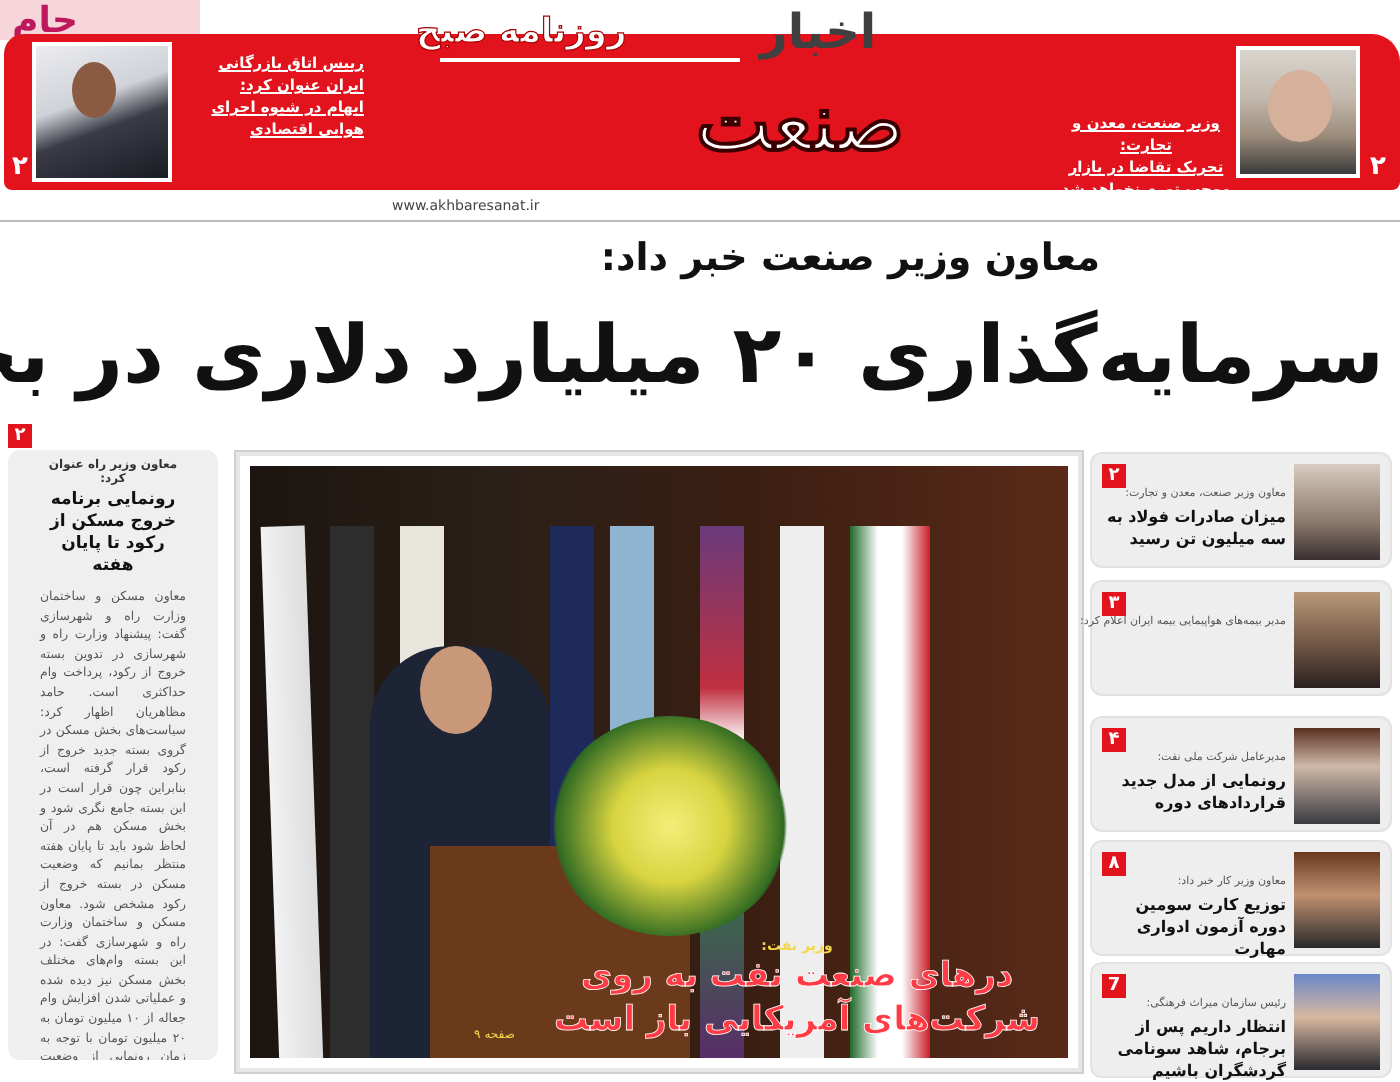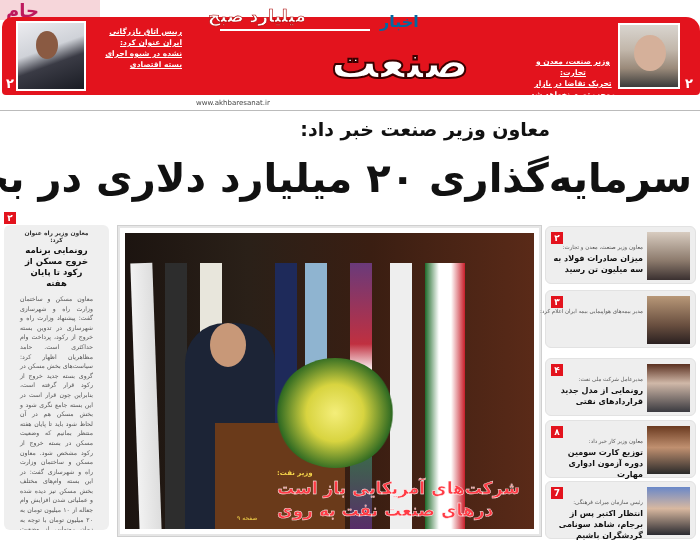--- a/index.html
+++ b/index.html
@@ -10,23 +10,23 @@
   .masthead { position: absolute; left: 0; top: 0; width: 700px; height: 97px; }
   .ghost-logo { position: absolute; left: 0; top: 0; width: 100px; height: 20px; background: #f6d6da; }
   .ghost-logo span { position: absolute; left: 6px; top: 0; font-size: 18px; font-weight: bold; color: #be185d; direction: rtl; }
   .red-band { position: absolute; left: 2px; top: 17px; width: 698px; height: 78px; background: #e3131d; border-radius: 10px 14px 4px 4px; }
   .left-photo { position: absolute; left: 16px; top: 21px; width: 70px; height: 70px; background: linear-gradient(160deg,#ececf0 0%,#cfd2d8 40%,#3a3b45 60%,#1a1c24 100%); border: 2px solid #fff; }
   .left-photo .head { position: absolute; left: 18px; top: 8px; width: 22px; height: 28px; border-radius: 50%; background: #8a5a42; }
   .right-photo { position: absolute; left: 618px; top: 23px; width: 62px; height: 66px; background: linear-gradient(180deg,#d9d5cf 0%,#c2b7ab 40%,#9a8a7a 70%,#3b3b3b 100%); border: 2px solid #fff; }
   .right-photo .head { position: absolute; left: 14px; top: 10px; width: 32px; height: 36px; border-radius: 50%; background: #d5b09a; }
   .page-num { position: absolute; font-size: 13px; font-weight: bold; color: #fff; }
   .teaser { position: absolute; font-size: 7.5px; line-height: 11px; color: #fff; text-align: right; font-weight: bold; text-decoration: underline; }
-  .logo-main { position: absolute; left: 195px; top: 30px; width: 410px; height: 64px; font-size: 46px; font-weight: bold; color: #fff; text-align: center; line-height: 64px; -webkit-text-stroke: 2px #3a0000; letter-spacing: 4px; }
+  .logo-main { position: absolute; left: 195px; top: 30px; width: 410px; height: 64px; font-size: 40px; font-weight: normal; color: #fff; text-align: center; line-height: 64px; -webkit-text-stroke: 2px #3a0000; letter-spacing: 4px; }
   .logo-sub { position: absolute; left: 208px; top: 6px; font-size: 17px; font-weight: bold; color: #fff; -webkit-text-stroke: 0.6px #a00; }
-  .logo-akhbar { position: absolute; left: 380px; top: 12px; font-size: 16px; font-weight: bold; color: #0369a1; }
+  .logo-akhbar { position: absolute; left: 380px; top: 2px; font-size: 24px; font-weight: bold; color: #404040; }
   .logo-line { position: absolute; left: 220px; top: 29px; width: 150px; height: 2px; background: #fff; }
 
   
   .infobar { position: absolute; left: 0; top: 97px; width: 700px; height: 14px; border-bottom: 1px solid #bbb; font-size: 6.5px; color: #333; }
   .infobar .date { position: absolute; right: 8px; top: 2px; direction: rtl; white-space: nowrap; }
   .infobar .url { position: absolute; left: 196px; top: 2px; direction: ltr; font-size: 7px; color: #444; }
 
   
   .kicker { position: absolute; right: 150px; top: 118px; font-size: 19px; font-weight: bold; color: #111; }
   .headline { position: absolute; left: 8px; right: 8px; top: 150px; font-size: 40px; font-weight: bold; color: #111; text-align: center; letter-spacing: -1px; line-height: 56px; white-space: nowrap; }
@@ -39,21 +39,21 @@
   .left-col .lb { font-size: 6.2px; line-height: 9.6px; color: #555; text-align: justify; }
 
   
   .photo-frame { position: absolute; left: 117px; top: 225px; width: 425px; height: 312px; background: #fff; border: 1px solid #cfcfcf; padding: 7px; box-shadow: 0 0 0 2px #e6e6e6 inset; }
   .photo { position: relative; width: 100%; height: 100%; background: linear-gradient(90deg,#1c1410 0%,#2a2018 30%,#3a1e12 60%,#5a2a18 100%); overflow: hidden; }
   .flag { position: absolute; top: 30px; width: 22px; height: 270px; }
   .speaker { position: absolute; left: 60px; top: 90px; width: 90px; height: 210px; background: #1c2436; border-radius: 40px 40px 0 0; }
   .speaker-head { position: absolute; left: 85px; top: 90px; width: 36px; height: 44px; border-radius: 50%; background: #c89878; }
   .podium { position: absolute; left: 90px; top: 190px; width: 130px; height: 110px; background: #6a3a1a; }
   .flowers { position: absolute; left: 150px; top: 125px; width: 120px; height: 110px; border-radius: 50%; background: radial-gradient(circle,#f4ee7a 0%,#d8d440 35%,#2f6a22 70%,transparent 72%); }
-  .photo-caption { position: absolute; right: 14px; bottom: 8px; text-align: left; }
+  .photo-caption { position: absolute; right: 14px; bottom: 8px; text-align: center; }
   .photo-caption .pk { font-size: 7px; color: #f5d54a; font-weight: bold; }
   .photo-caption .pt { font-size: 17px; line-height: 22px; color: #ff3b45; font-weight: bold; -webkit-text-stroke: 0.4px #fff; }
   .photo-caption .pp { position: absolute; left: -40px; bottom: 0; font-size: 6px; color: #f5d54a; }
 
   
   .card { position: absolute; left: 545px; width: 151px; height: 58px; background: #eeeeee; border-radius: 6px; border: 1px solid #e2e2e2; }
   .card .num { position: absolute; left: 5px; top: 5px; min-width: 12px; height: 12px; padding: 0 1px; background: #e3131d; color: #fff; font-size: 9px; font-weight: bold; text-align: center; line-height: 12px; }
   .card .thumb { position: absolute; right: 5px; top: 5px; width: 43px; height: 48px; }
   .card .ck { position: absolute; right: 52px; top: 17px; font-size: 5.5px; color: #555; white-space: nowrap; }
   .card .ct { position: absolute; right: 52px; top: 26px; width: 92px; font-size: 8px; line-height: 11px; font-weight: bold; text-align: right; color: #111; }
@@ -66,27 +66,27 @@
       <span>جام</span>
     </div>
   <div class="red-band"></div>
 
   <div class="left-photo">
       <div class="head"></div>
     </div>
   <div class="page-num" style="left:6px; top:76px;">۲</div>
   <div class="teaser" style="left:92px; top:26px; width:90px;">
     <div>رییس اتاق بازرگانی ایران عنوان کرد:</div>
-    <div>نشده در شیوه اجرای</div>
-    <div>بسته اقتصادی</div>
+    <div>ابهام در شیوه اجرای</div>
+    <div>هوایی اقتصادی</div>
   </div>
 
   <div class="logo-akhbar">اخبار</div>
   <div class="logo-line"></div>
-  <div class="logo-sub">میلیارد صبح</div>
+  <div class="logo-sub">روزنامه صبح</div>
   <div class="logo-main">صنعت</div>
 
   <div class="teaser" style="left:530px; top:56px; width:86px;text-align:center;">
     <div>وزیر صنعت، معدن و تجارت:</div>
     <div>تحریک تقاضا در بازار</div>
     <div>موجب تورم نخواهد شد</div>
   </div>
   <div class="right-photo">
       <div class="head"></div>
     </div>
@@ -116,22 +116,22 @@
     <div class="flag" style="left:180px; background:#8fb4d0;"></div>
     <div class="flag" style="left:225px; background:linear-gradient(180deg,#6a3a7a,#c03040 30%,#fff 40%,#2a8a3a 55%,#5a2a6a);"></div>
     <div class="flag" style="left:265px; background:#eeeeee;"></div>
     <div class="flag" style="left:300px; width:40px; background:linear-gradient(90deg,#1f6a2a 0%,#fff 35%,#fff 65%,#c81e2a 100%);"></div>
     <div class="speaker"></div>
     <div class="speaker-head"></div>
     <div class="podium"></div>
     <div class="flowers"></div>
     <figcaption class="photo-caption">
       <div class="pk">وزیر نفت:</div>
+      <div class="pt">درهای صنعت نفت به روی</div>
       <div class="pt">شرکت‌های آمریکایی باز است</div>
-      <div class="pt">درهای صنعت نفت به روی</div>
       <span class="pp">صفحه ۹</span>
     </figcaption>
   </div>
 </figure>
 
 <aside>
   <div class="card" style="top:226px;">
     <div class="num">۲</div>
     <div class="thumb" style="background:linear-gradient(180deg,#d8ccc0,#8c7a6c 60%,#3a3030);"></div>
     <div class="ck">معاون وزیر صنعت، معدن و تجارت:</div>
@@ -139,27 +139,27 @@
   </div>
   <div class="card" style="top:290px;">
     <div class="num">۳</div>
     <div class="thumb" style="background:linear-gradient(180deg,#b89878,#6a5040 60%,#2a2020);"></div>
     <div class="ck">مدیر بیمه‌های هواپیمایی بیمه ایران اعلام کرد:</div>
   </div>
   <div class="card" style="top:358px;">
     <div class="num">۴</div>
     <div class="thumb" style="background:linear-gradient(180deg,#5a3020,#d0b8a8 40%,#3a3a40);"></div>
     <div class="ck">مدیرعامل شرکت ملی نفت:</div>
-    <div class="ct">رونمایی از مدل جدید قراردادهای نفتی</div>
+    <div class="ct">رونمایی از مدل جدید قراردادهای دوره</div>
   </div>
   <div class="card" style="top:420px;">
     <div class="num">۸</div>
     <div class="thumb" style="background:linear-gradient(180deg,#6a3a20,#c09070 45%,#2a2a2a);"></div>
     <div class="ck">معاون وزیر کار خبر داد:</div>
     <div class="ct">توزیع کارت سومین دوره آزمون ادواری مهارت</div>
   </div>
   <div class="card" style="top:481px;">
     <div class="num">7</div>
     <div class="thumb" style="background:linear-gradient(180deg,#6a88c8,#d8b8a0 45%,#2a2a30);"></div>
     <div class="ck">رئیس سازمان میراث فرهنگی:</div>
-    <div class="ct">انتظار اکتبر پس از برجام، شاهد سونامی گردشگران باشیم</div>
+    <div class="ct">انتظار داریم پس از برجام، شاهد سونامی گردشگران باشیم</div>
   </div>
 </aside>
 
 </body></html>

